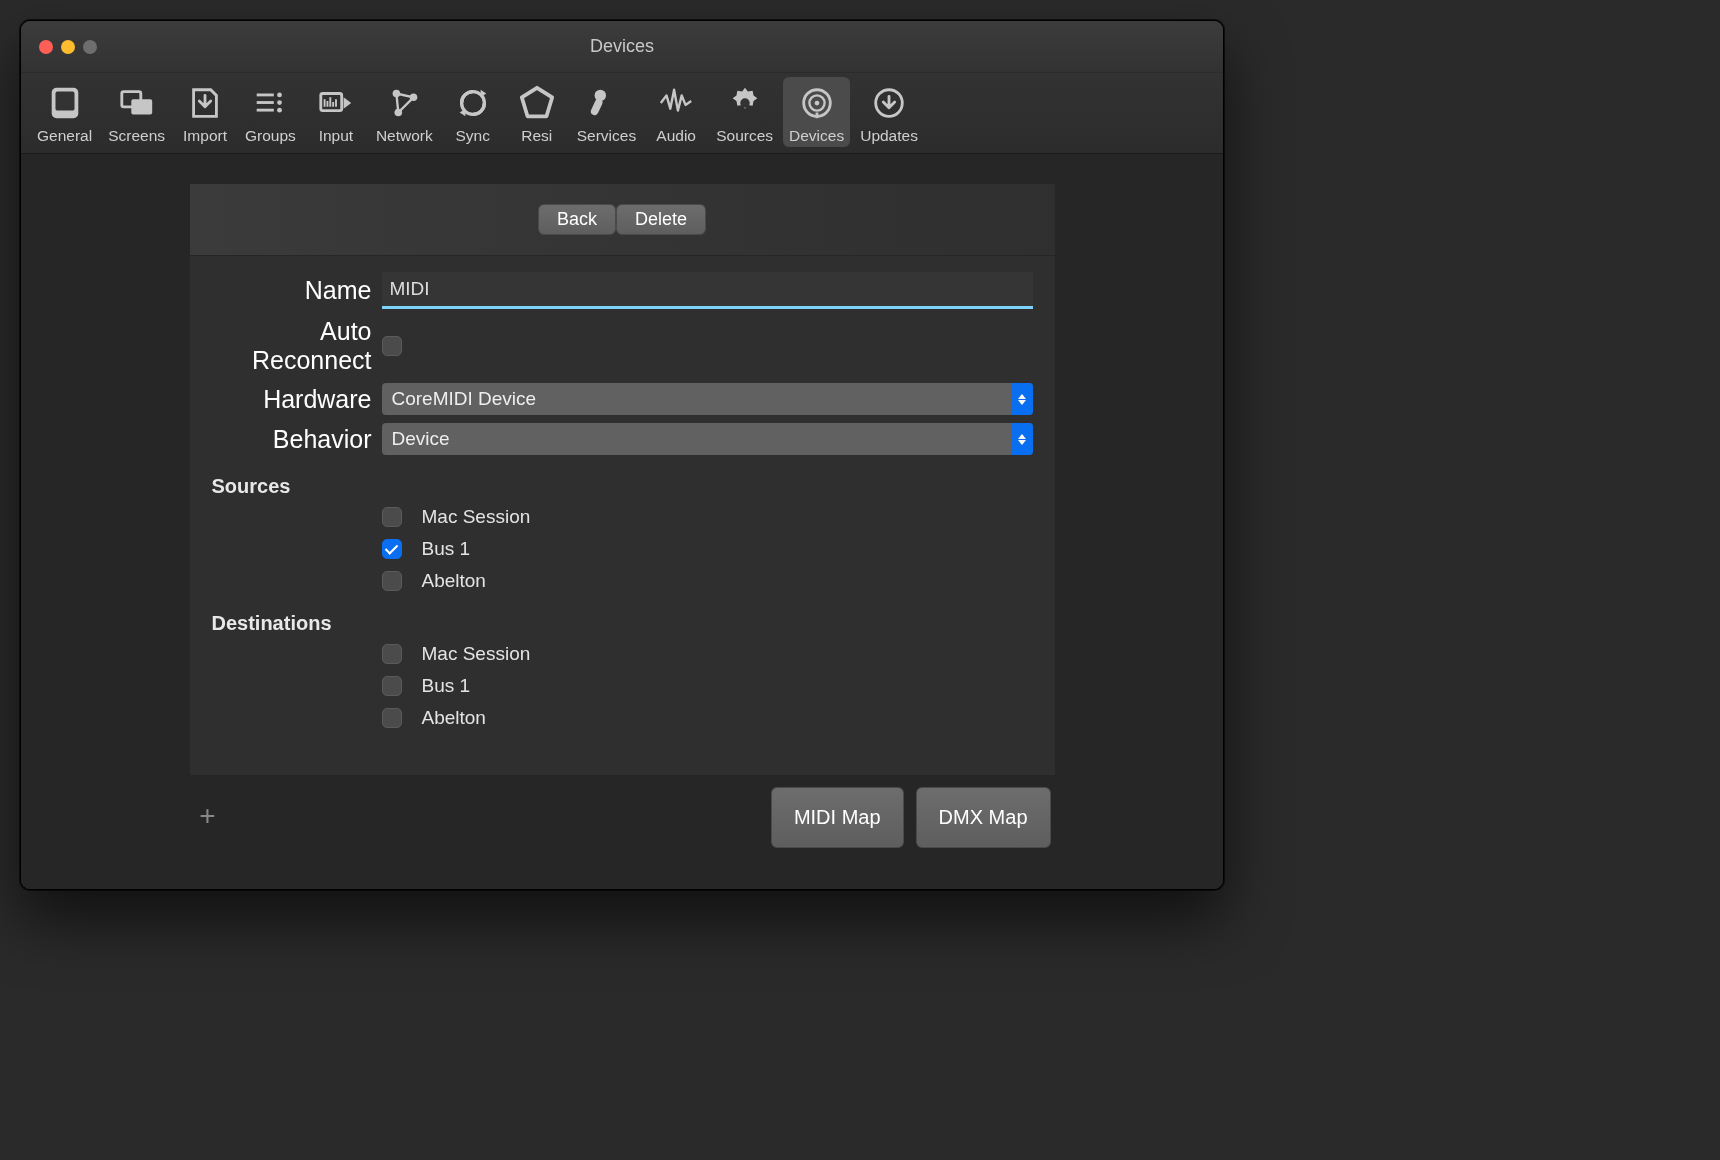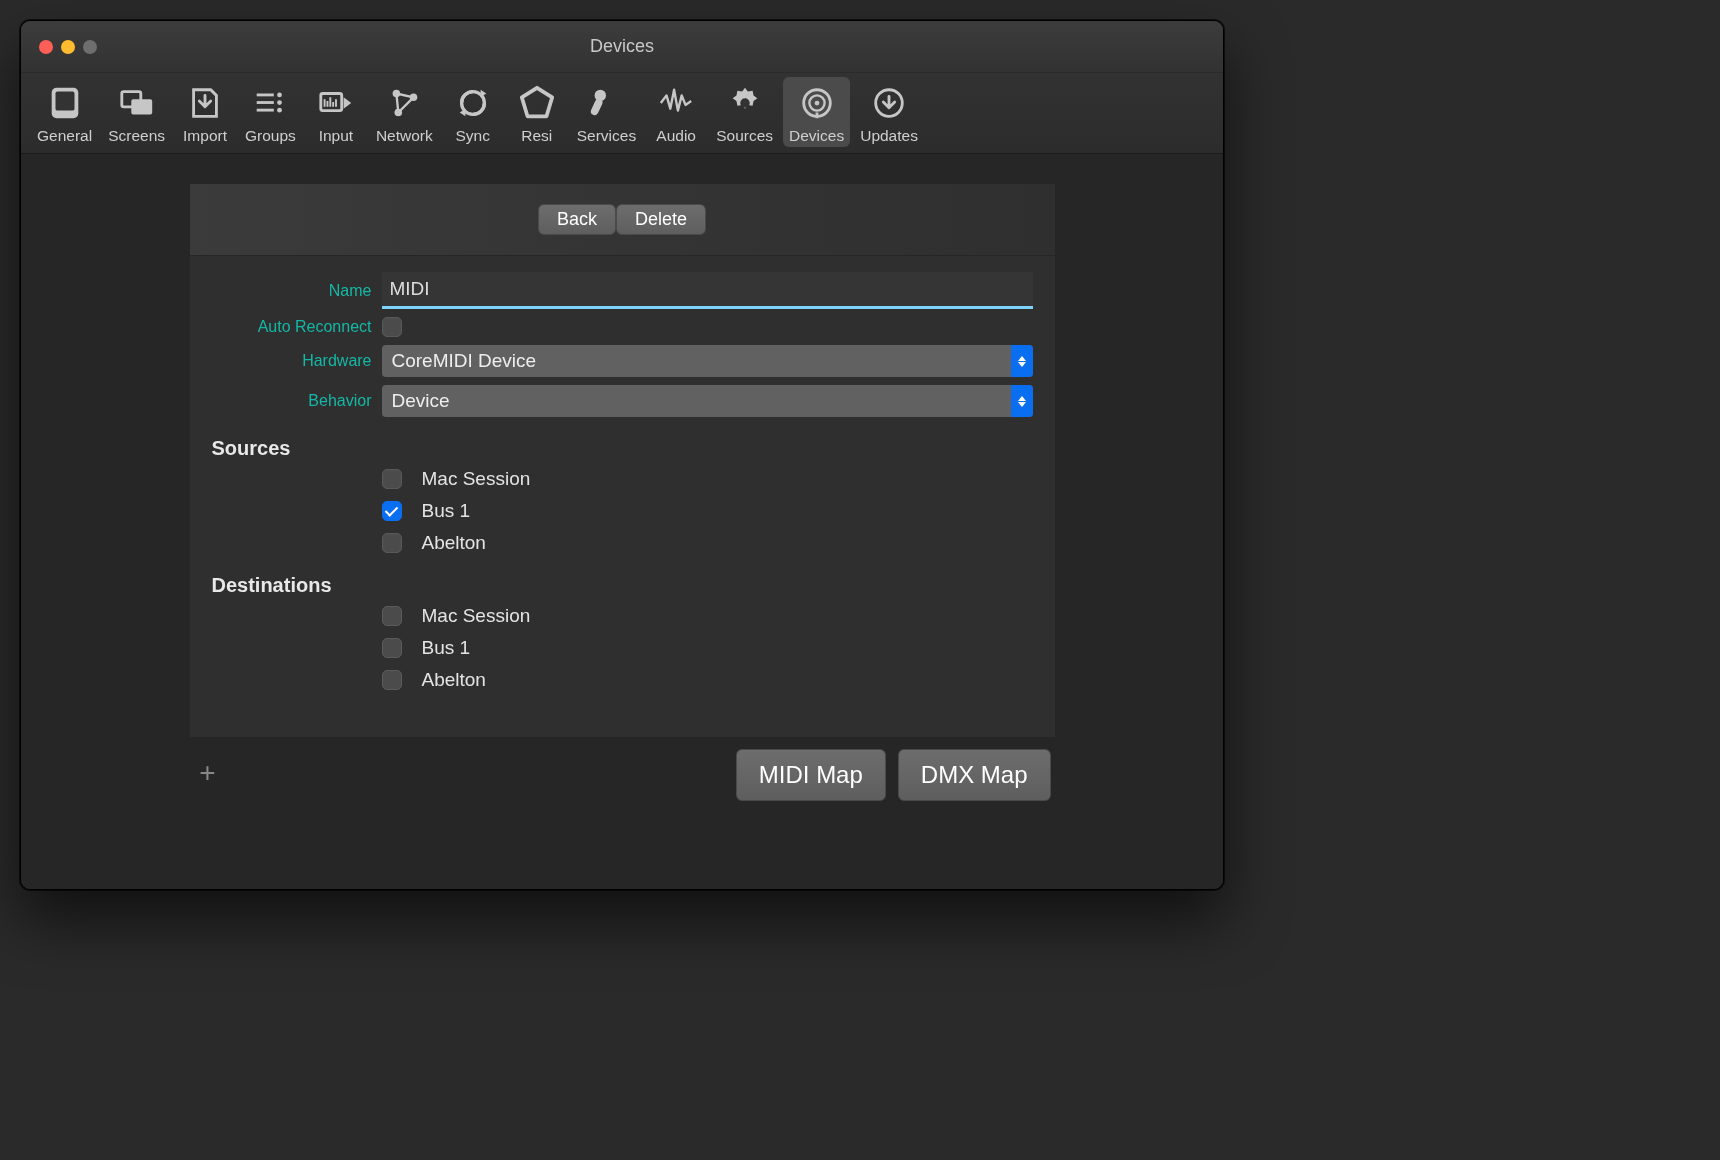--- a/index.html
+++ b/index.html
@@ -115,22 +115,22 @@
   }
   .row {
     display: flex;
     align-items: center;
     margin-bottom: 8px;
   }
   .row-label {
     width: 160px;
     text-align: right;
     margin-right: 10px;
-    font-size: 16px;
-    color: #14b8a6;
+    font-size: 25px;
+    color: #ffffff;
   }
   .textinput {
     flex: 1;
     background: #353535;
     border: none;
     border-bottom: 3px solid #7dd3fc;
     color: #ddd;
     font-size: 19px;
     padding: 6px 8px;
     outline: none;
@@ -208,21 +208,21 @@
   }
   .add {
     width: 28px; height: 28px;
     color: #888;
     font-size: 28px;
     line-height: 24px;
     text-align: center;
     cursor: pointer;
   }
   .footer-right { display: flex; gap: 12px; }
-  .footer-right .btn { padding: 11px 22px; font-size: 24px; }
+  .footer-right .btn { padding: 18px 22px; font-size: 20px; }
 </style>
 </head>
 <body>
 
 <div class="window">
 
   <div class="titlebar">
     <div class="traffic">
       <span class="tl-close"></span>
       <span class="tl-min"></span>

